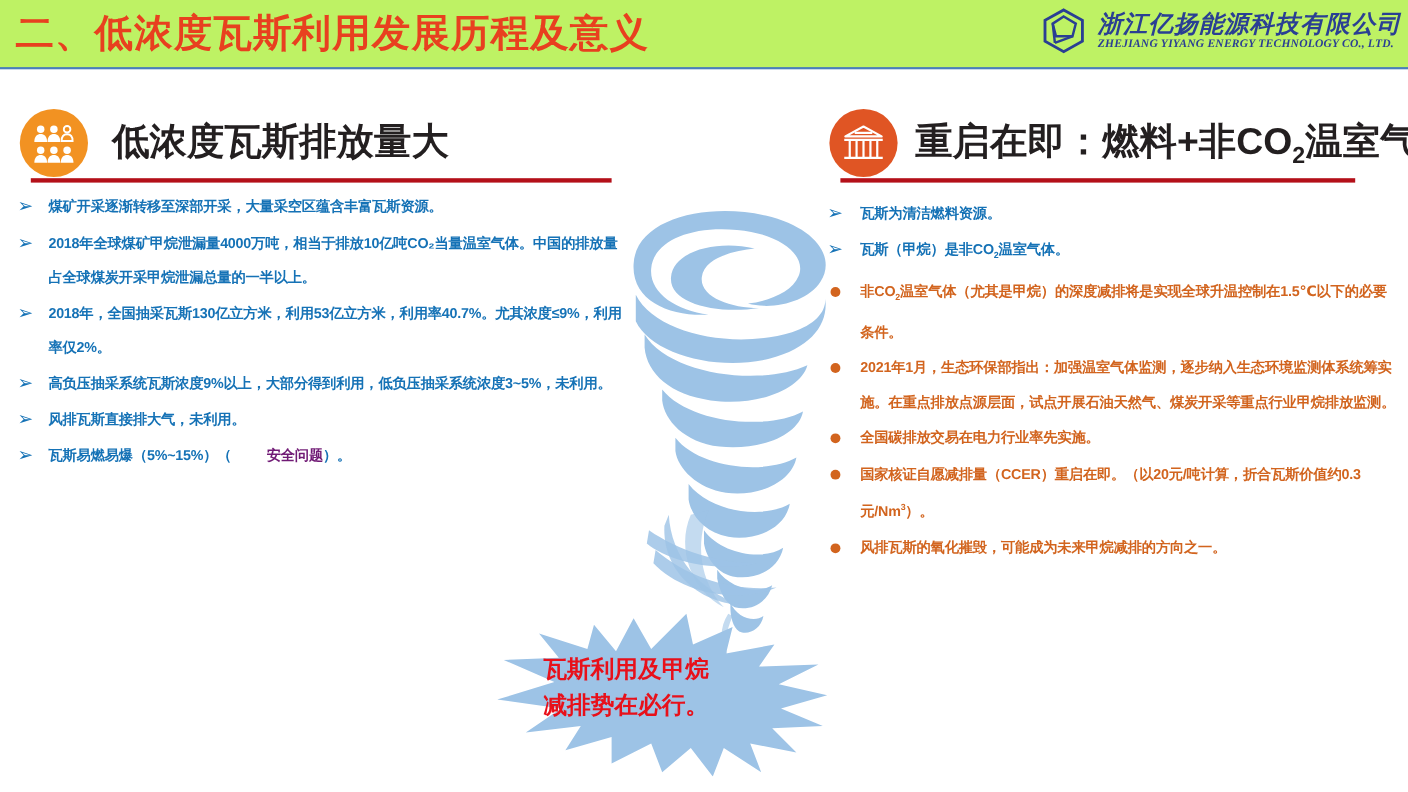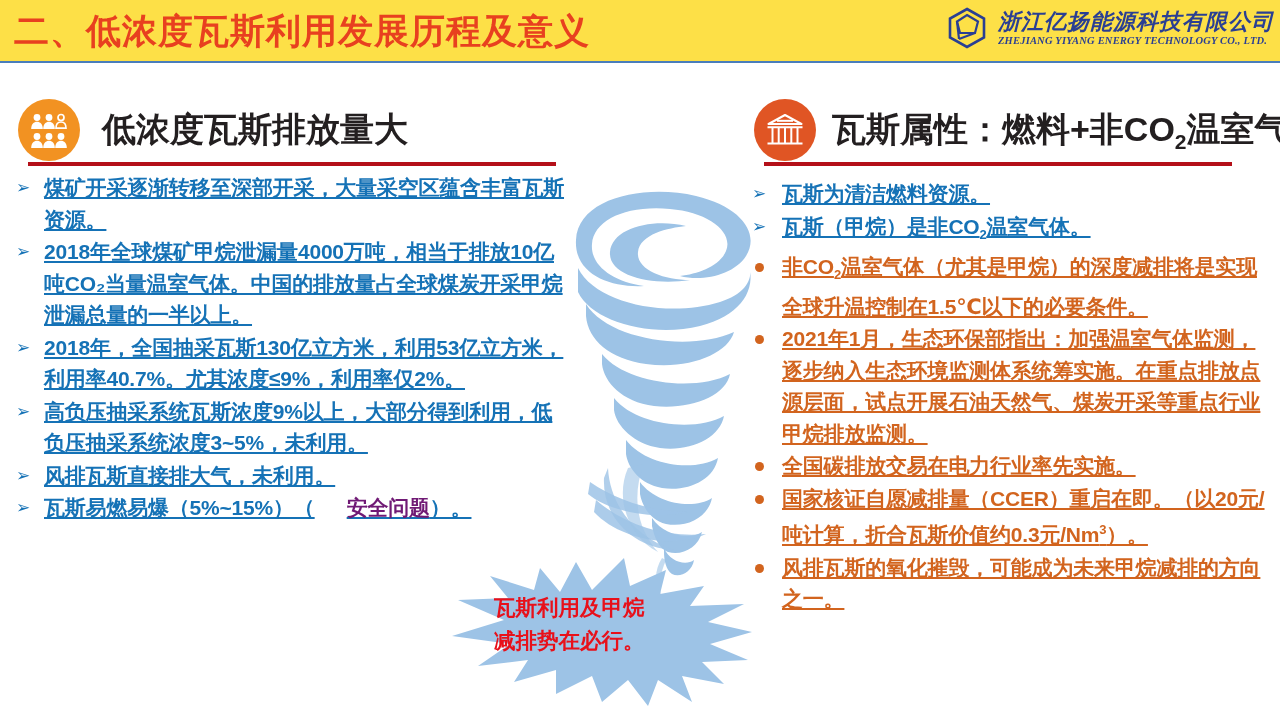--- a/index.html
+++ b/index.html
@@ -7,21 +7,21 @@
     width:1280px;height:720px;
     background:#ffffff;
     font-family:"Liberation Sans","DejaVu Sans",sans-serif;
     overflow:hidden;
     position:relative;
   }
 
   
   #header{
     position:absolute;left:0;top:0;width:1280px;height:62px;
-    background:#fde047;
+    background:#bef264;
   }
   #header-rule{
     position:absolute;left:0;top:61px;width:1280px;height:2px;
     background:#4a7ebb;
   }
   #slide-title{
     position:absolute;left:14px;top:7px;
     font-size:35px;font-weight:bold;
     color:#e8401f;
     letter-spacing:1px;
@@ -70,25 +70,24 @@
   }
   #rule-left{width:528px;}
   #rule-right{width:468px;}
 
   
   ul.blist{list-style:none;margin:0;padding:0;}
   ul.blist li{
     position:relative;
     padding-left:30px;
     margin:0 0 1px 0;
-    font-size:21px;
+    font-size:13px;
     font-weight:bold;
     line-height:31.5px;
     letter-spacing:-0.2px;
-    text-decoration:underline;
   }
   li.arrow{color:#1572b6;}
   li.arrow::before{
     content:"\27A2";
     position:absolute;left:2px;top:0;
     font-size:17px;color:#1572b6;
   }
   li.dot{color:#d2641e;}
   li.dot::before{
     content:"";
@@ -228,21 +227,21 @@
           <line x1="2.5" y1="33.5" x2="37.5" y2="33.5"></line>
           <line x1="7.5" y1="17.8" x2="7.5" y2="33"></line>
           <line x1="13.7" y1="17.8" x2="13.7" y2="33"></line>
           <line x1="20" y1="17.8" x2="20" y2="33"></line>
           <line x1="26.3" y1="17.8" x2="26.3" y2="33"></line>
           <line x1="32.5" y1="17.8" x2="32.5" y2="33"></line>
           <line x1="12" y1="10.8" x2="28" y2="10.8"></line>
         </g>
       </svg>
     </span>
-    <span class="sec-title" id="sec-title-right"><span>瓦斯属性：燃料+非CO</span><sub>2</sub><span>温室气体</span></span>
+    <span class="sec-title" id="sec-title-right"><span>重启在即：燃料+非CO</span><sub>2</sub><span>温室气体</span></span>
     <span class="sec-rule" id="rule-right"></span>
   </div>
 
   <ul class="blist" id="list-right">
     <li class="arrow">瓦斯为清洁燃料资源。</li>
     <li class="arrow"><span>瓦斯（甲烷）是非CO</span><sub>2</sub><span>温室气体。</span></li>
     <li class="dot"><span>非CO</span><sub>2</sub><span>温室气体（尤其是甲烷）的深度减排将是实现全球升温控制在1.5℃以下的必要条件。</span></li>
     <li class="dot">2021年1月，生态环保部指出：加强温室气体监测，逐步纳入生态环境监测体系统筹实施。在重点排放点源层面，试点开展石油天然气、煤炭开采等重点行业甲烷排放监测。</li>
     <li class="dot">全国碳排放交易在电力行业率先实施。</li>
     <li class="dot"><span>国家核证自愿减排量（CCER）重启在即。（以20元/吨计算，折合瓦斯价值约0.3元/Nm</span><sup>3</sup><span>）。</span></li>

